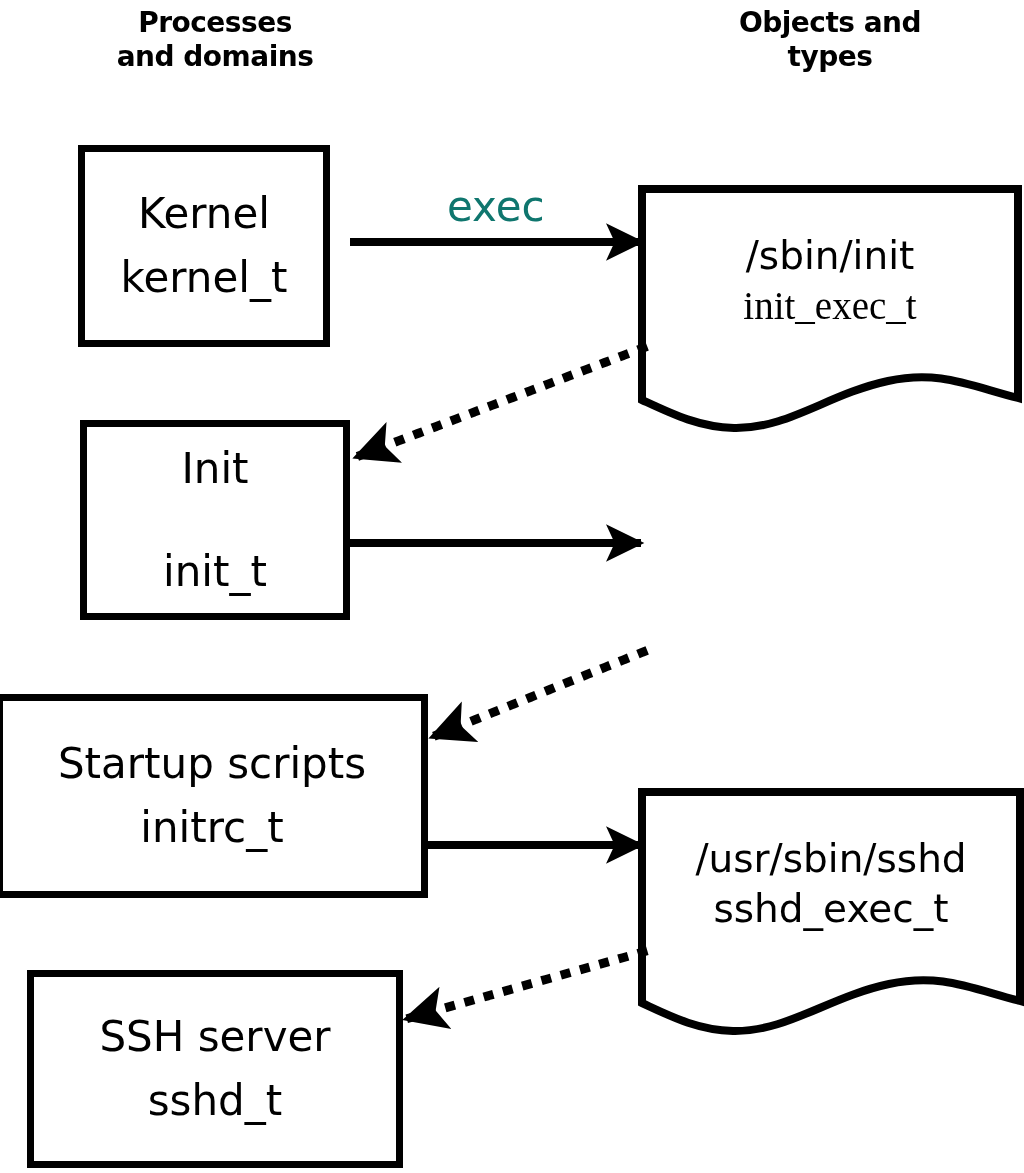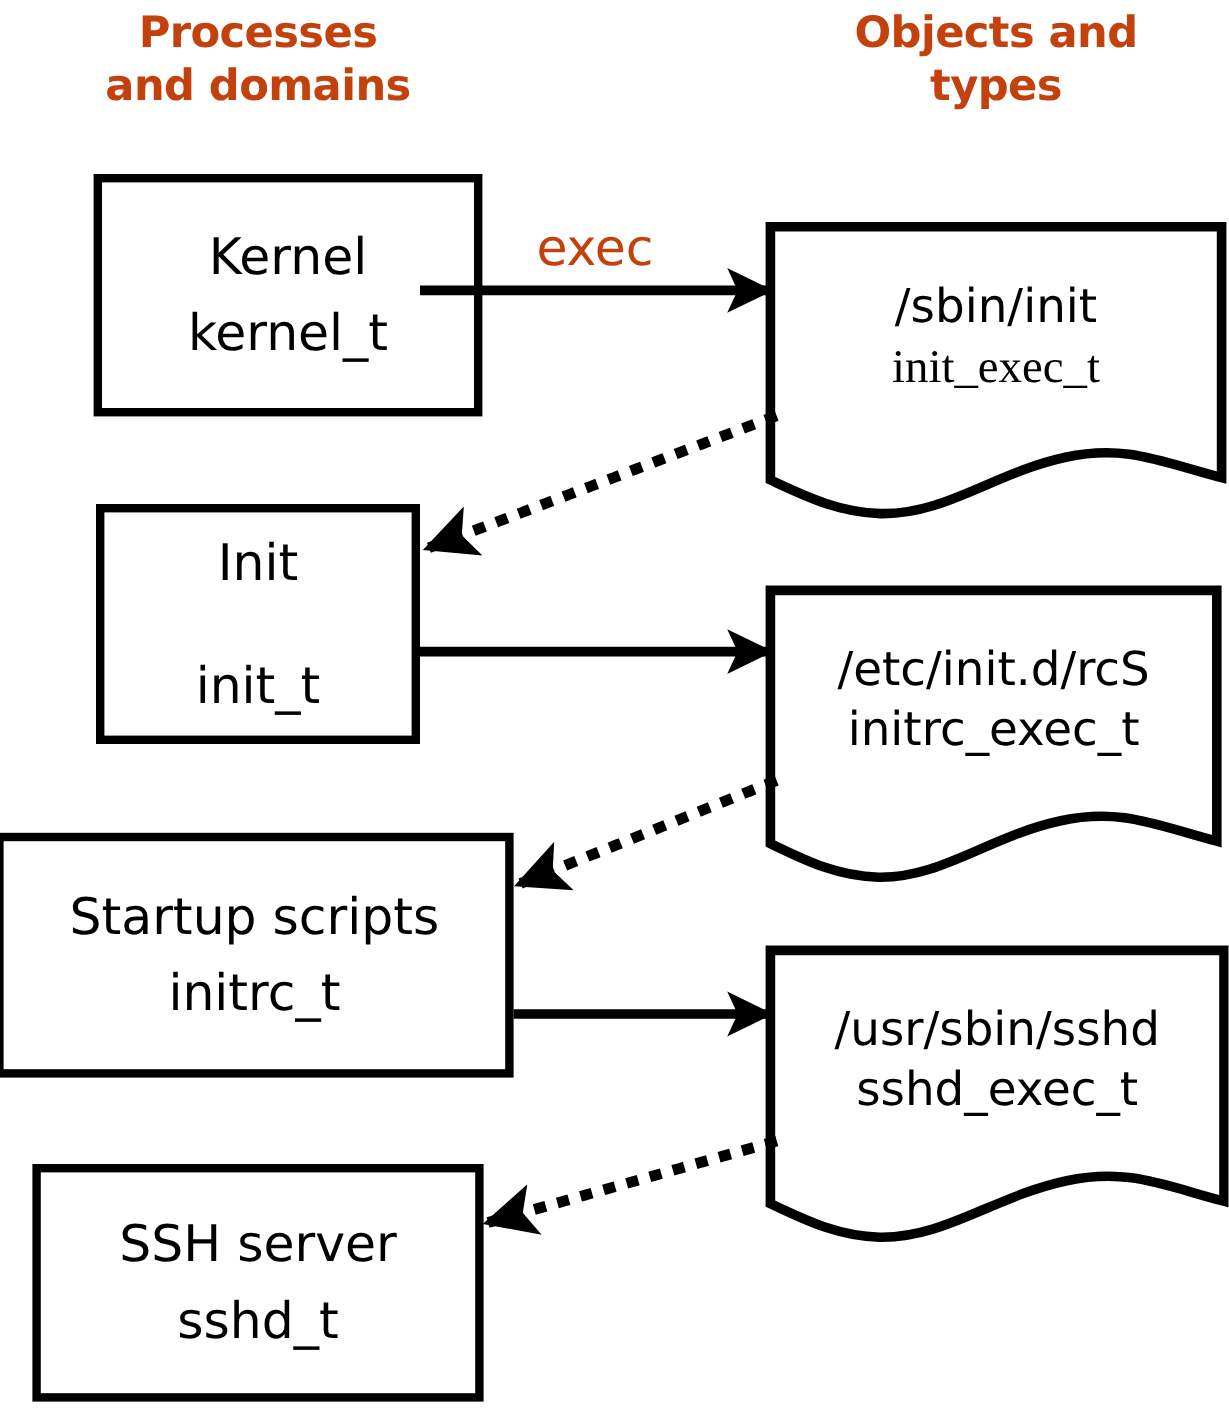--- a/index.html
+++ b/index.html
@@ -12,23 +12,23 @@
     width: 1024px;
     height: 1173px;
     background: #ffffff;
     overflow: hidden;
     font-family: "DejaVu Sans", sans-serif;
   }
   .col-header {
     position: absolute;
     text-align: center;
     font-weight: bold;
-    font-size: 36px;
+    font-size: 28px;
     line-height: 1.22;
-    color: #c2410c;
+    color: #000000;
     letter-spacing: -0.5px;
     white-space: pre-line;
   }
   #header-left  { left: 15px;  top: 6px; width: 400px; }
   #header-right { left: 630px; top: 6px; width: 400px; }
 
   .proc-box {
     position: absolute;
     box-sizing: border-box;
     border: 7px solid #000000;
@@ -60,37 +60,37 @@
   }
 
   .edge-layer {
     position: absolute;
     left: 0; top: 0;
     width: 1024px; height: 1173px;
     pointer-events: none;
   }
   .edge-label {
     position: absolute;
-    color: #c2410c;
+    color: #0f766e;
     font-size: 42px;
     line-height: 1;
     white-space: nowrap;
   }
 </style>
 </head>
 <body>
 
 <div id="canvas">
 
   <div class="col-header" id="header-left">Processes
 and domains</div>
   <div class="col-header" id="header-right">Objects and
 types</div>
 
-  <div class="proc-box" style="left:78px; top:145px; width:324px; height:202px;">
+  <div class="proc-box" style="left:78px; top:145px; width:252px; height:202px;">
     <div class="l1">Kernel</div>
     <div class="l2">kernel_t</div>
   </div>
 
   <div class="proc-box" style="left:80px; top:420px; width:270px; height:200px;gap:39px;">
     <div class="l1">Init</div>
     <div class="l2">init_t</div>
   </div>
 
   <div class="proc-box" style="left:-4px; top:694px; width:432px; height:204px;">
@@ -104,27 +104,20 @@
   </div>
 
   <div class="doc-shape" style="left:638px; top:185px; width:384px; height:250px;">
     <svg width="384" height="250" viewBox="0 0 384 250">
       <path d="M 4 4 L 380 4 L 380 213 C 330 200 300 185 250 196 C 190 209 150 244 96 243 C 60 242 32 228 4 215 Z" fill="#ffffff" stroke="#000000" stroke-width="8" stroke-linejoin="miter" stroke-linecap="butt"></path>
     </svg>
     <div class="doc-label" style="top:48px;">/sbin/init</div>
     <div class="doc-label" style="top:98px;font-family:Liberation Serif, serif;">init_exec_t</div>
   </div>
 
-  <div class="doc-shape" style="left:638px; top:488px; width:380px; height:250px;">
-    <svg width="380" height="250" viewBox="0 0 380 250">
-      <path d="M 4 4 L 376 4 L 376 213 C 326 200 296 185 246 196 C 186 209 146 244 94 243 C 58 242 31 228 4 215 Z" fill="#ffffff" stroke="#000000" stroke-width="8" stroke-linejoin="miter" stroke-linecap="butt"></path>
-    </svg>
-    <div class="doc-label" style="top:48px;">/etc/init.d/rcS</div>
-    <div class="doc-label" style="top:98px;">initrc_exec_t</div>
-  </div>
 
   <div class="doc-shape" style="left:638px; top:788px; width:386px; height:250px;">
     <svg width="386" height="250" viewBox="0 0 386 250">
       <path d="M 4 4 L 382 4 L 382 213 C 332 200 302 185 251 196 C 190 209 149 244 95 243 C 59 242 32 228 4 215 Z" fill="#ffffff" stroke="#000000" stroke-width="8" stroke-linejoin="miter" stroke-linecap="butt"></path>
     </svg>
     <div class="doc-label" style="top:48px;">/usr/sbin/sshd</div>
     <div class="doc-label" style="top:98px;">sshd_exec_t</div>
   </div>
 
   <svg class="edge-layer" viewBox="0 0 1024 1173">

